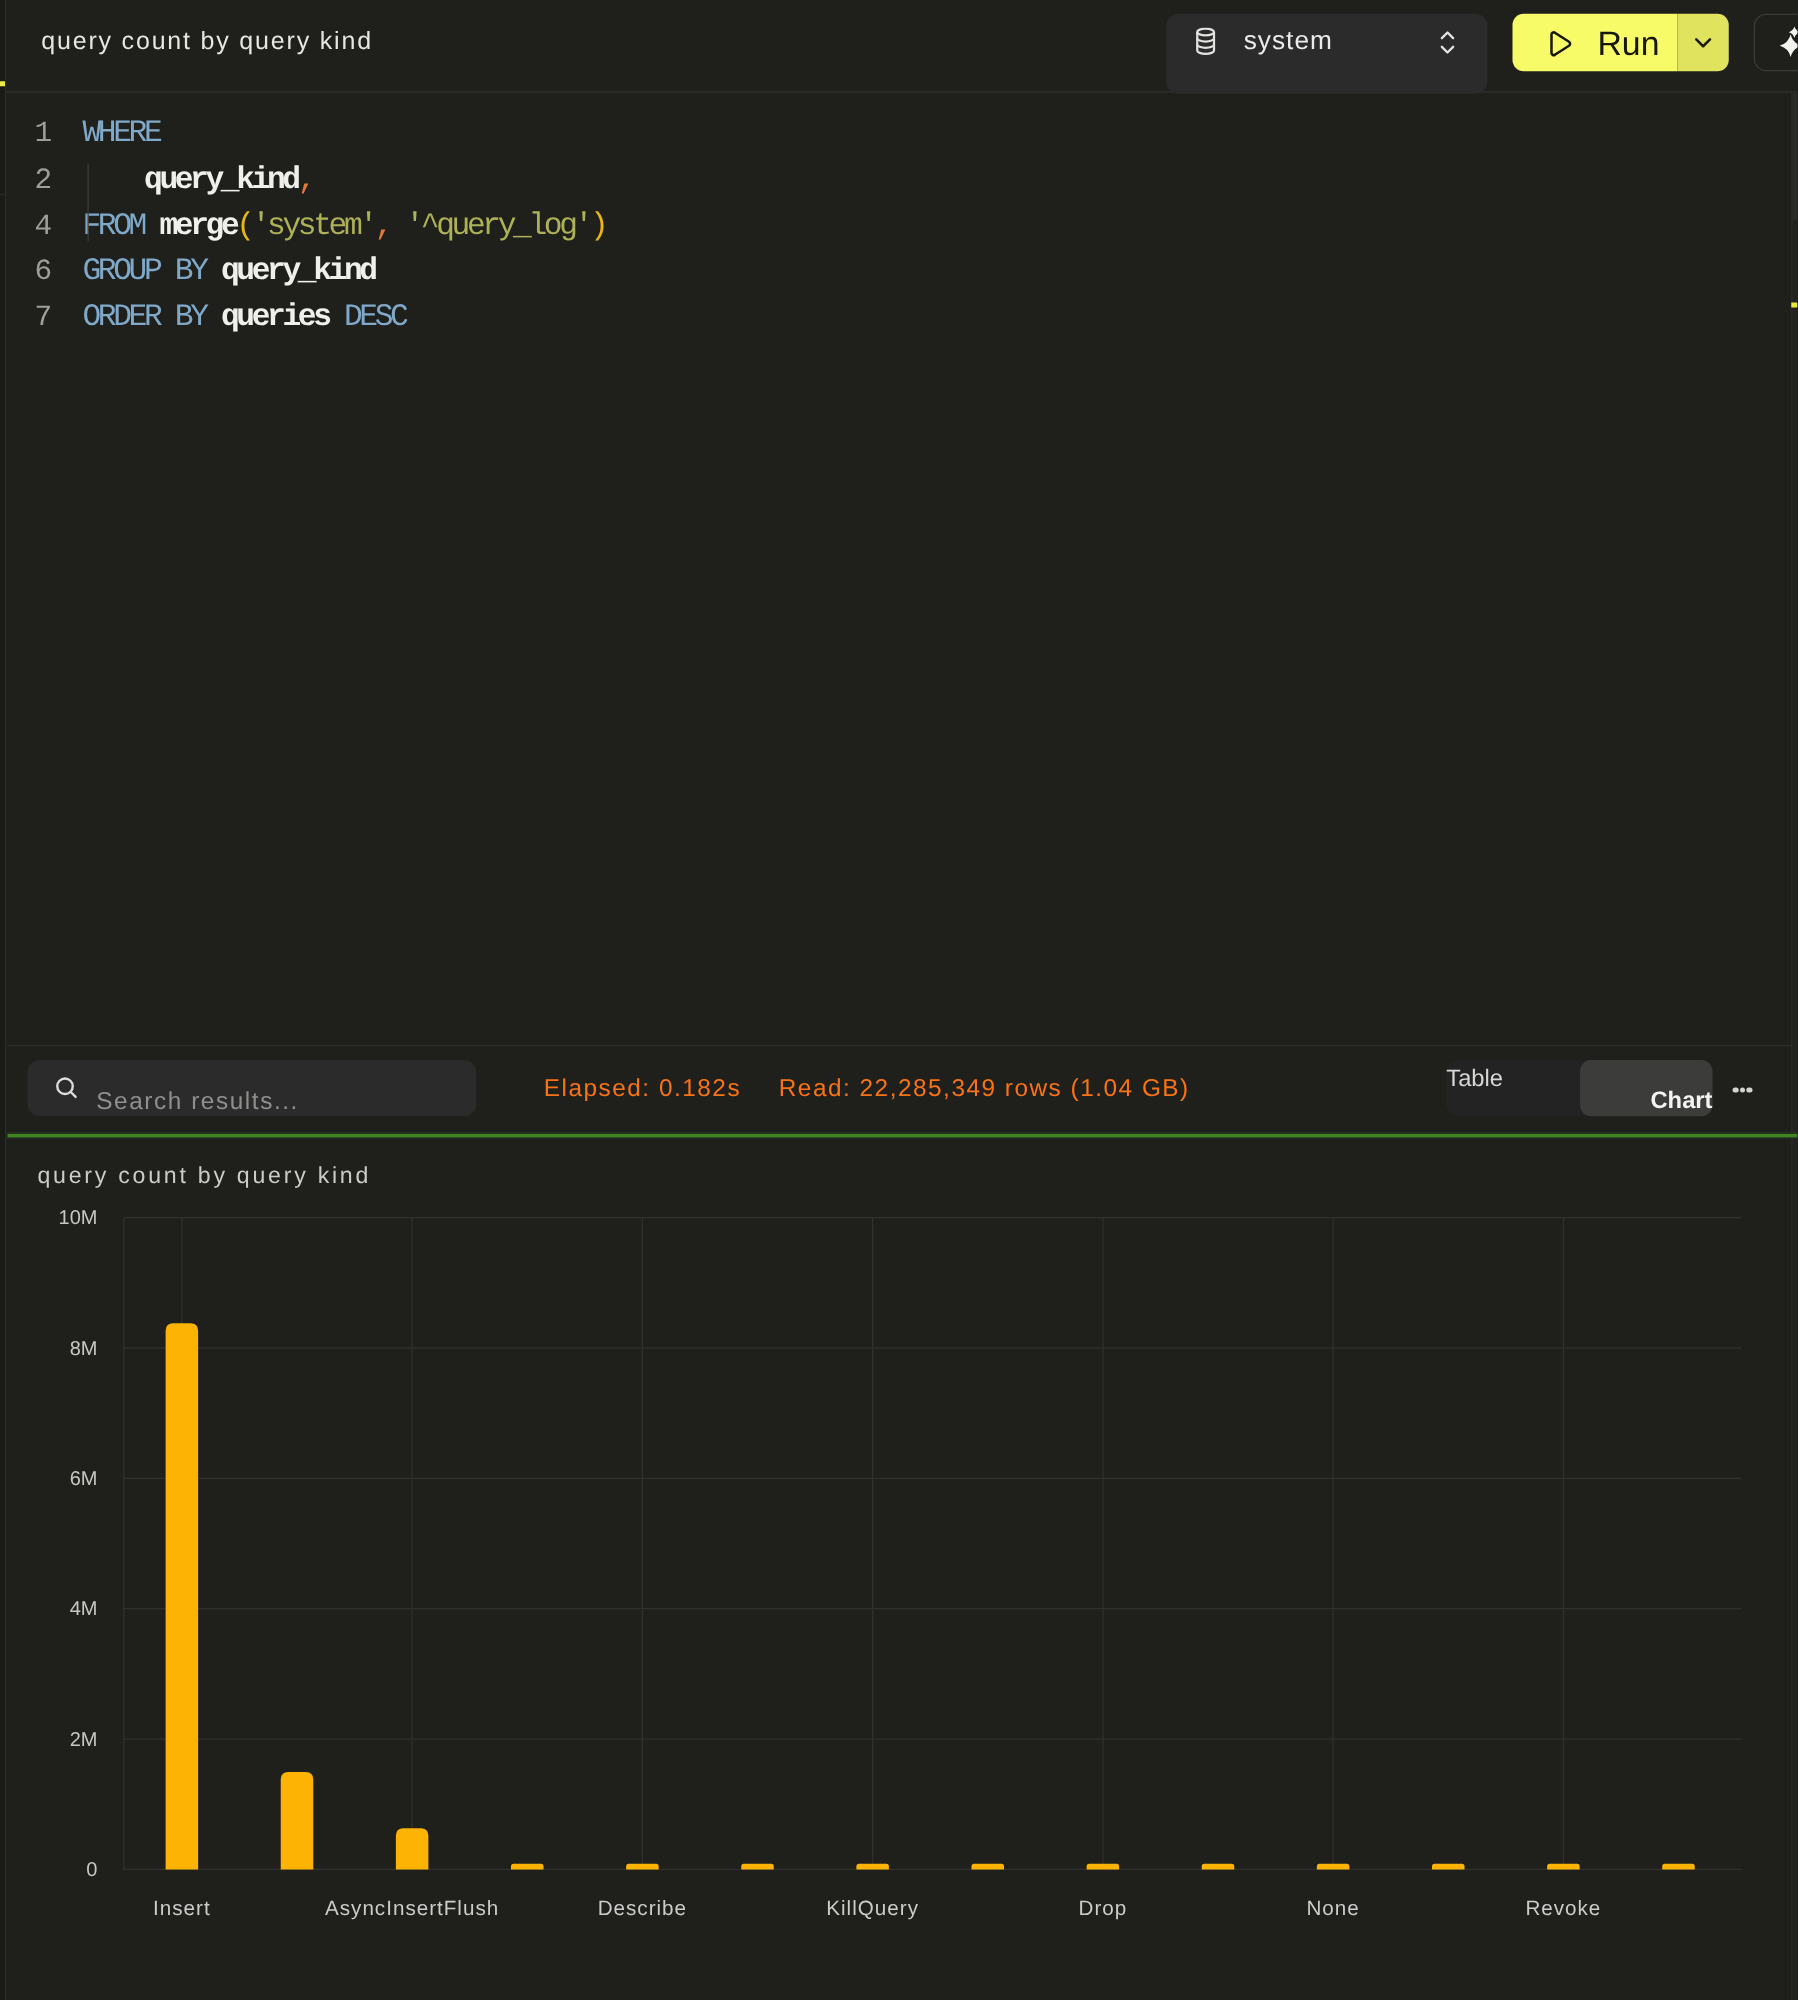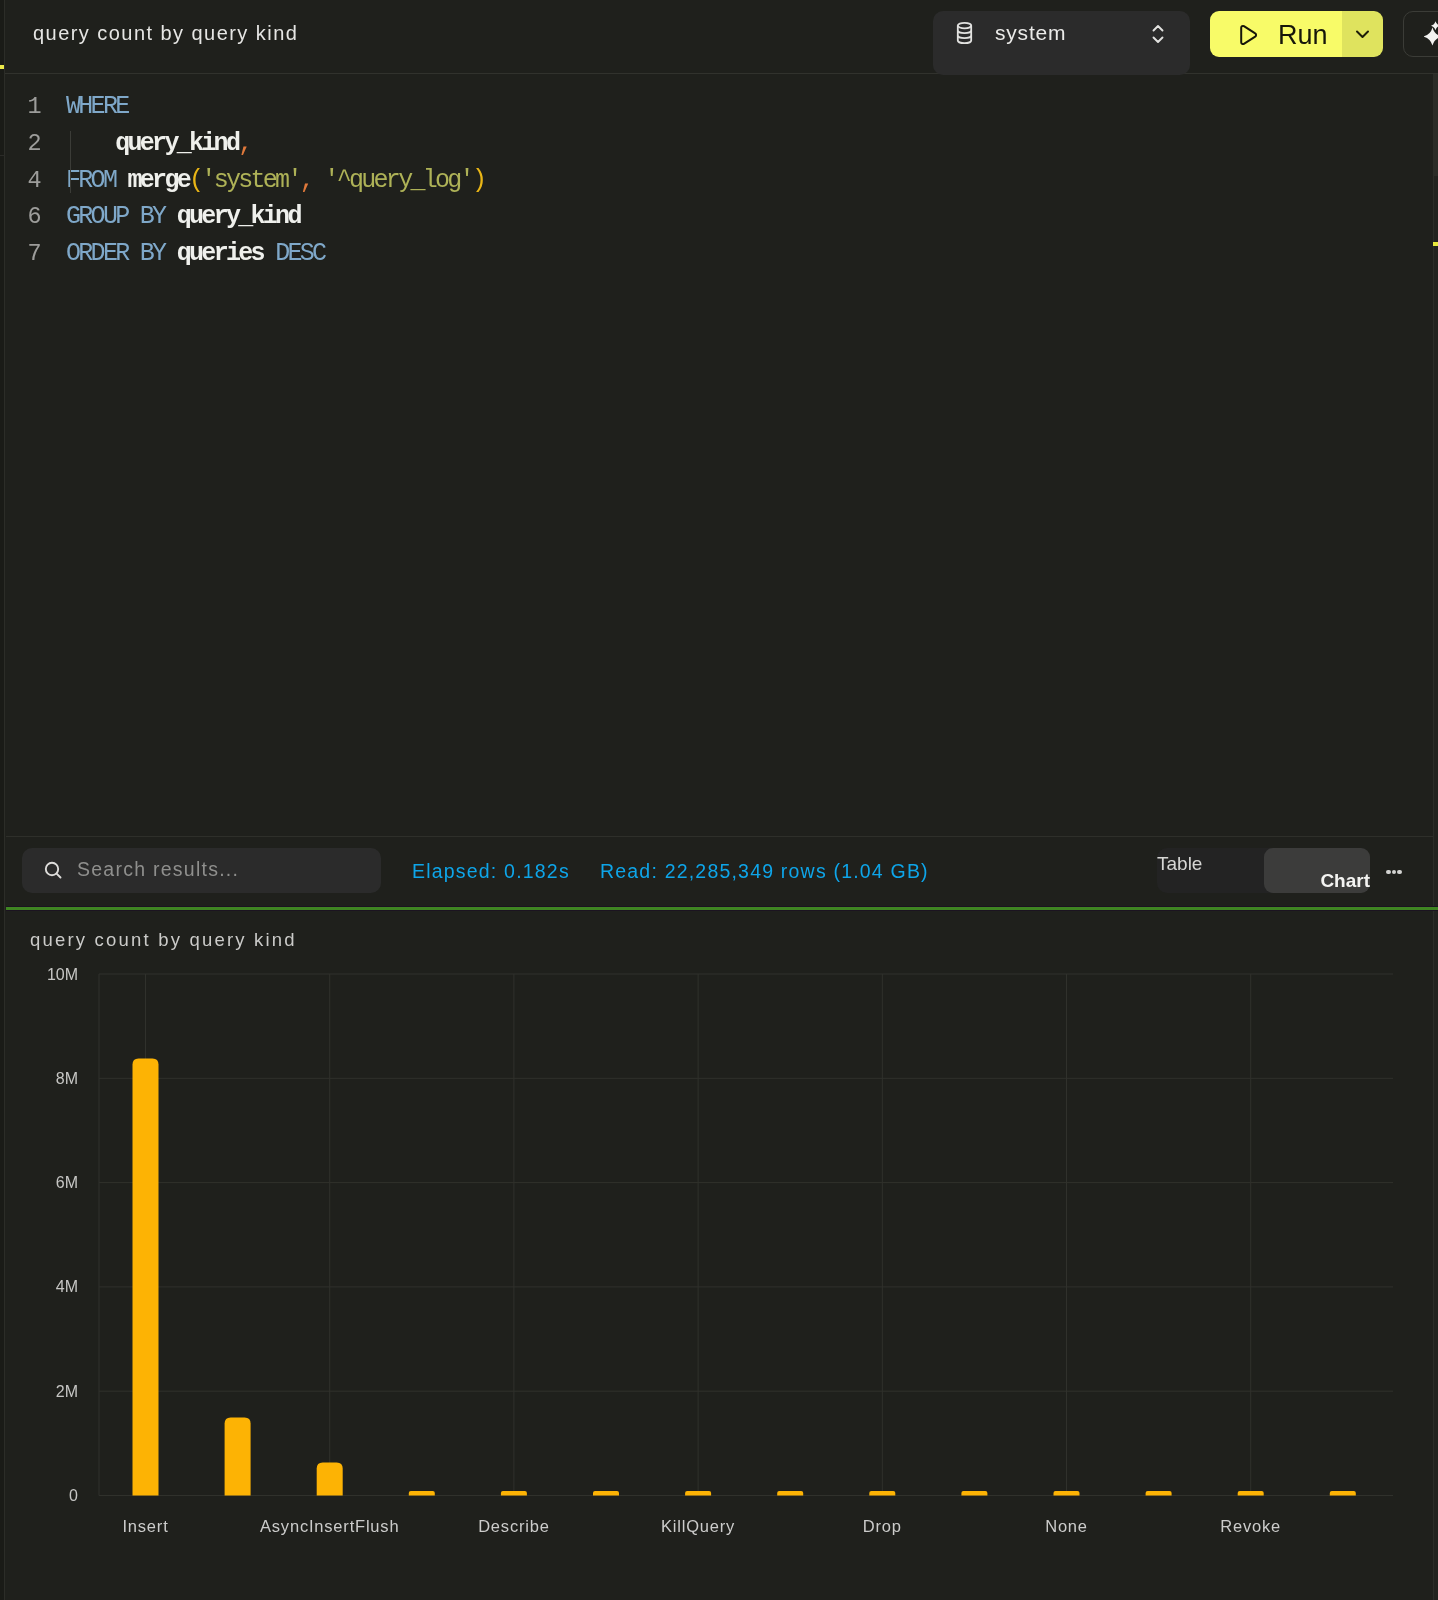--- a/index.html
+++ b/index.html
@@ -32,22 +32,22 @@
   .pl { color:#eff0ec; font-weight:700; }
   #iguide { left:70px; top:131px; width:1px; height:62px; background:#3b3c37; }
   
   #sline { left:1433px; top:74px; width:1px; height:1526px; background:#2c2d28; }
   #sstrip { left:1434px; top:74px; width:4px; height:1526px; background:#22231f; }
   #sthumb { left:1434px; top:74px; width:4px; height:102px; background:#2b2c27; }
   #stick { left:1433px; top:242px; width:5px; height:4px; background:#e8e83c; }
   
   #tbsep { left:6px; top:836px; width:1427px; height:1px; background:#2e2f2a; }
   #search { left:22px; top:848px; width:359px; height:45px; background:#2b2b2b; border-radius:10px; }
-  #search .ph { position:absolute; left:55px; top:10px; font-size:19.5px; letter-spacing:1.25px; color:#8f8f8d; }
-  .stat { top:860px; font-size:19.5px; letter-spacing:1.2px; color:#0ea5e9; }
+  #search .ph { position:absolute; left:55px; top:22px; font-size:19.5px; letter-spacing:1.25px; color:#8f8f8d; }
+  .stat { top:860px; font-size:19.5px; letter-spacing:1.2px; color:#f97316;margin-left:23px; }
   #seg { left:1157px; top:848px; width:213px; height:45px; background:#232323; border-radius:10px; }
   #segchart { position:absolute; left:107px; top:0; width:106px; height:45px; background:#3c3c3b; border-radius:9px; }
   #seg .t1 { position:absolute; left:0; width:107px; top:5px; font-size:19px; color:#d6d6d4; }
   #seg .t2 { position:absolute; left:107px; width:106px; top:22px; text-align:right; font-size:19px; color:#f4f4f2; font-weight:700; }
   #dots { left:1386px; top:868px; width:20px; height:7px; }
   #dots i { position:absolute; top:1.5px; width:4.6px; height:4.6px; border-radius:50%; background:#d3d3d1; }
   
   #green { left:6px; top:905.5px; width:1432px; height:5px; background:#3f8522; border-top:1.5px solid #1b1320; border-bottom:1.5px solid #1b1320; }
 </style>
 </head>

